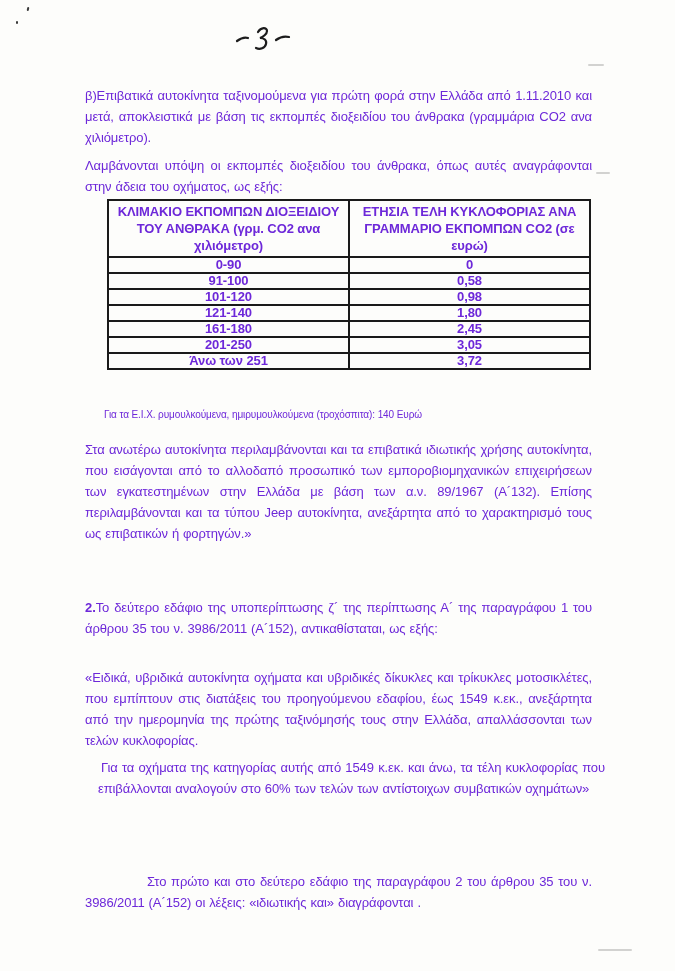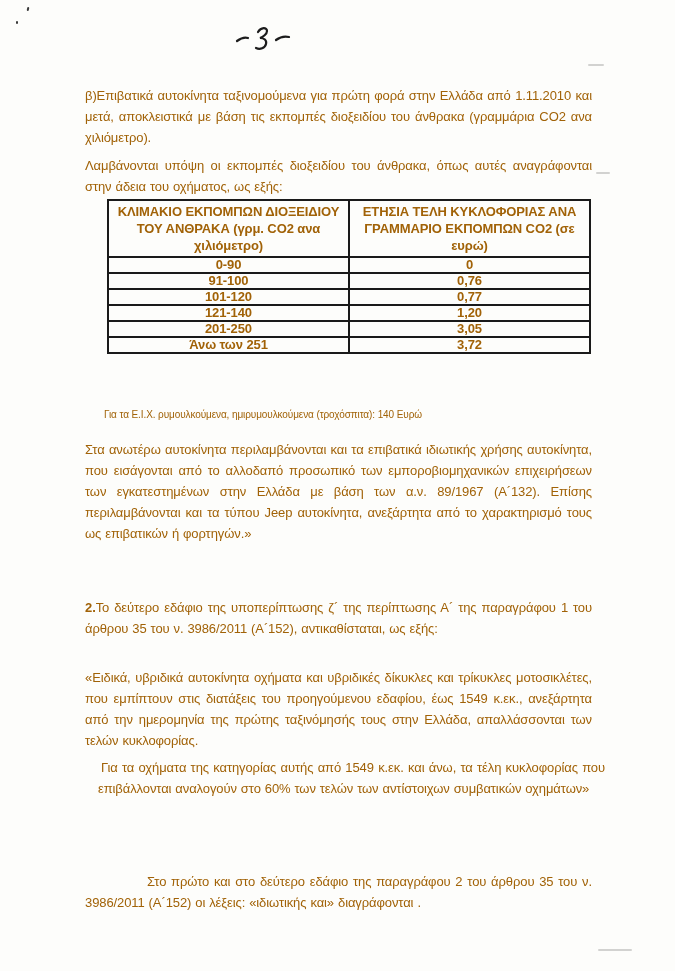--- a/index.html
+++ b/index.html
@@ -3,21 +3,21 @@
 <meta charset="utf-8">
 <style>
   html, body { margin: 0; padding: 0; }
   body { width: 675px; height: 971px; background: #ffffff; }
   .page {
     position: relative;
     width: 675px;
     height: 971px;
     background: #fdfdfb;
     font-family: "Liberation Sans", sans-serif;
-    color: #a16207;
+    color: #6d28d9;
     overflow: hidden;
   }
   .para {
     position: absolute;
     left: 85px;
     width: 507px;
     margin: 0;
     font-size: 13px;
     line-height: 21px;
     text-align: justify;
@@ -104,29 +104,33 @@
         <th style="width:50%">ΕΤΗΣΙΑ ΤΕΛΗ ΚΥΚΛΟΦΟΡΙΑΣ ΑΝΑ ΓΡΑΜΜΑΡΙΟ ΕΚΠΟΜΠΩΝ CO2 (σε ευρώ)</th>
       </tr>
     </thead>
     <tbody>
       <tr>
         <td>0-90</td>
         <td>0</td>
       </tr>
       <tr>
         <td>91-100</td>
-        <td>0,76</td>
+        <td>0,58</td>
       </tr>
       <tr>
         <td>101-120</td>
-        <td>0,77</td>
+        <td>0,98</td>
       </tr>
       <tr>
         <td>121-140</td>
-        <td>1,20</td>
+        <td>1,80</td>
+      </tr>
+      <tr>
+        <td>161-180</td>
+        <td>2,45</td>
       </tr>
       <tr>
         <td>201-250</td>
         <td>3,05</td>
       </tr>
       <tr>
         <td>Άνω των 251</td>
         <td>3,72</td>
       </tr>
     </tbody>

